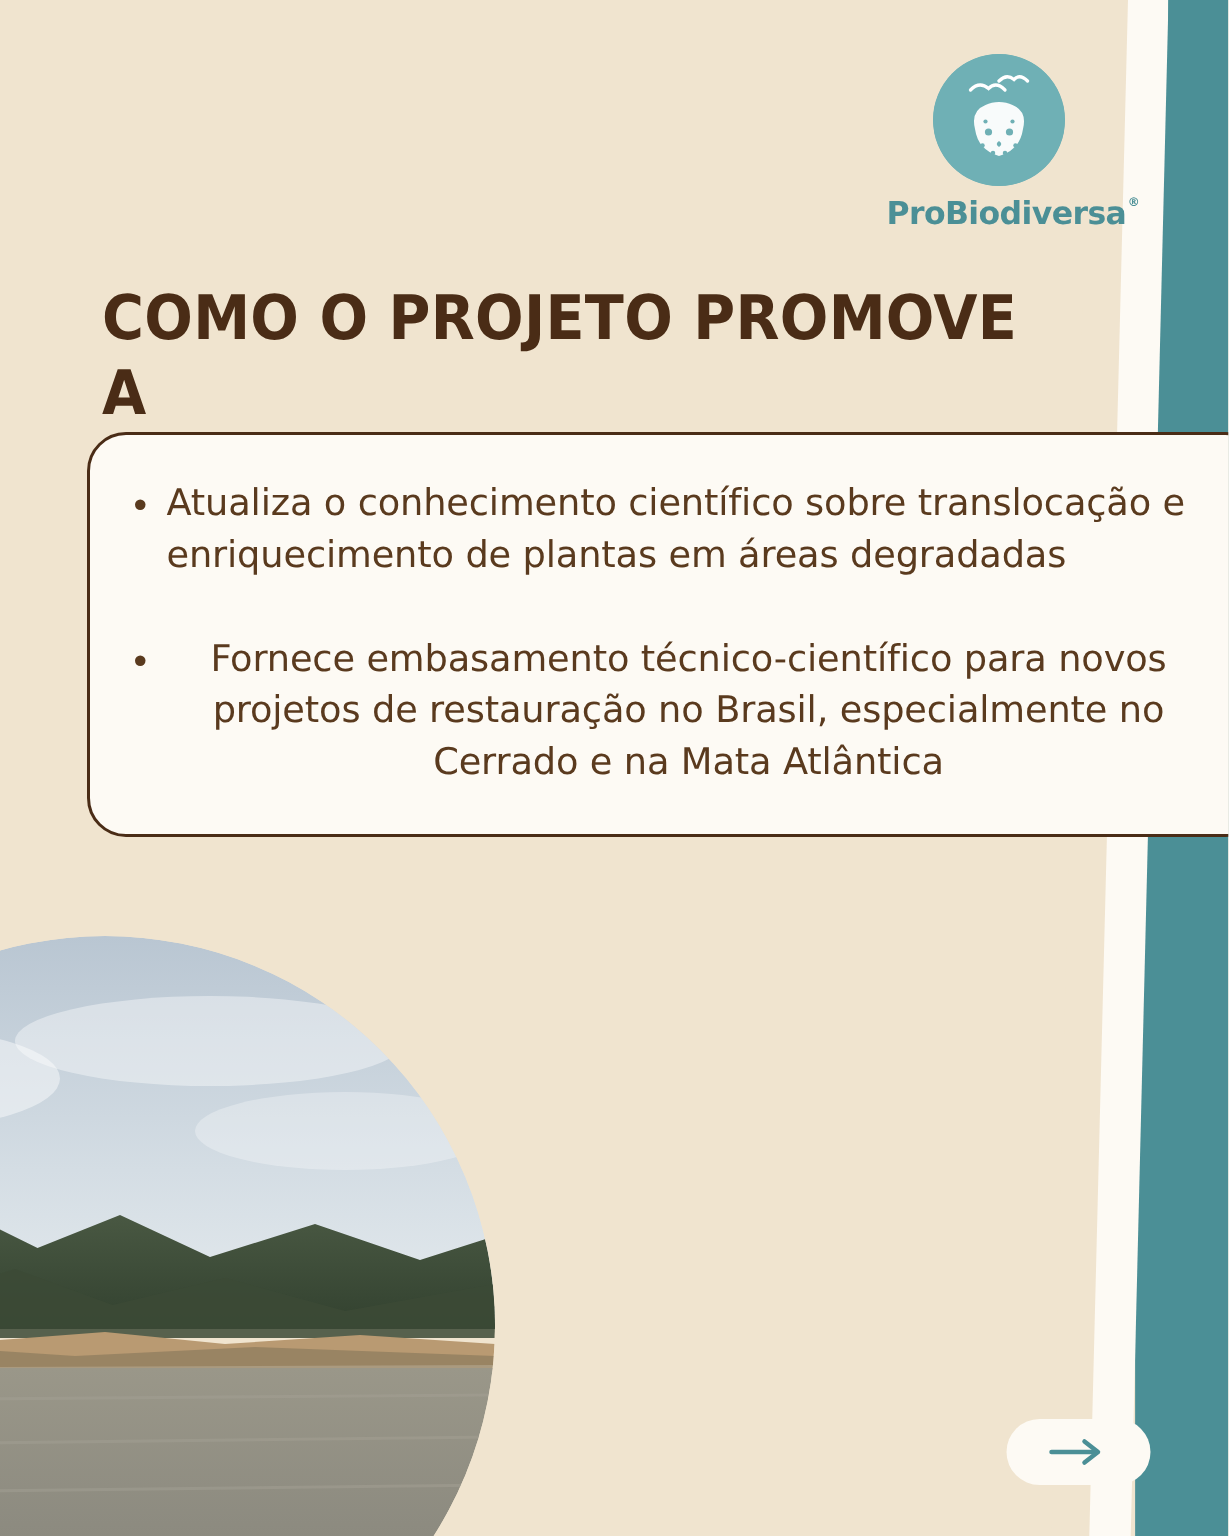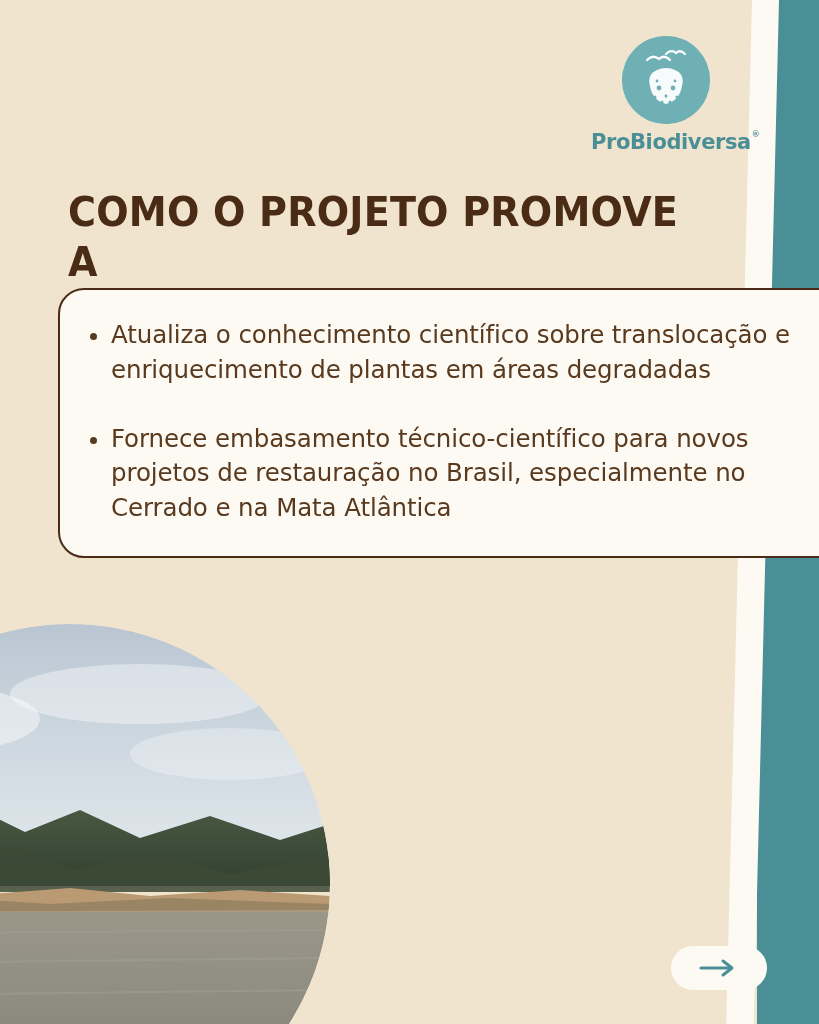--- a/index.html
+++ b/index.html
@@ -122,21 +122,21 @@
   .bullet-list {
     list-style: none;
     margin: 0;
     padding: 0;
   }
   .bullet-item {
     display: flex;
     align-items: flex-start;
     margin-bottom: 34px;
   }
-  .bullet-item:last-child { margin-bottom: 0; }
+  .bullet-item:last-child { margin-bottom: 0; text-align: center; }
   .dot {
     flex: 0 0 auto;
     width: 7px;
     height: 7px;
     border-radius: 50%;
     background: #5a3a1e;
     margin-top: 15px;
     margin-right: 14px;
   }
   .bullet-text {

